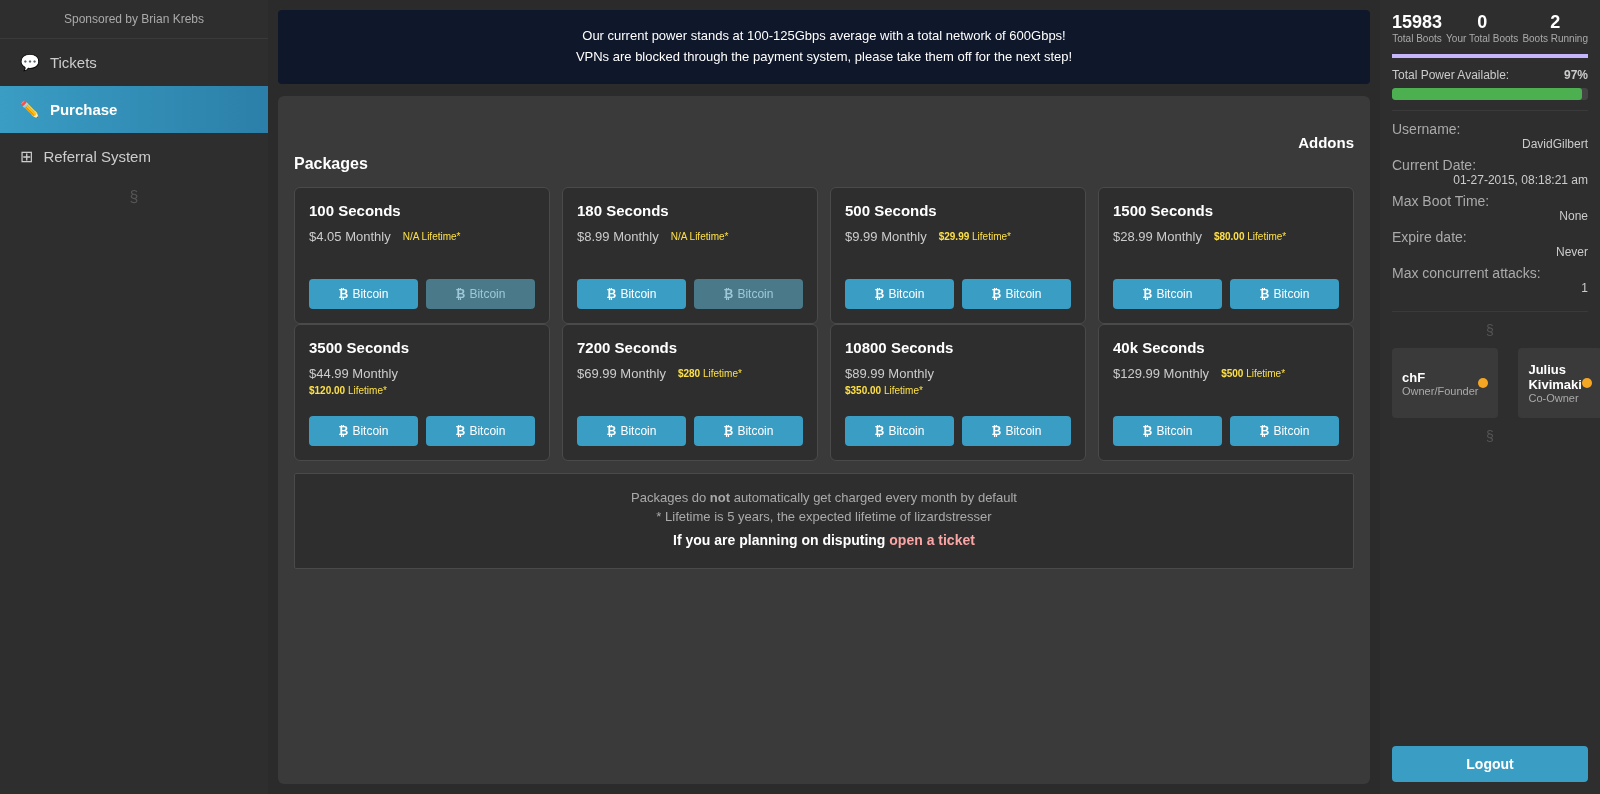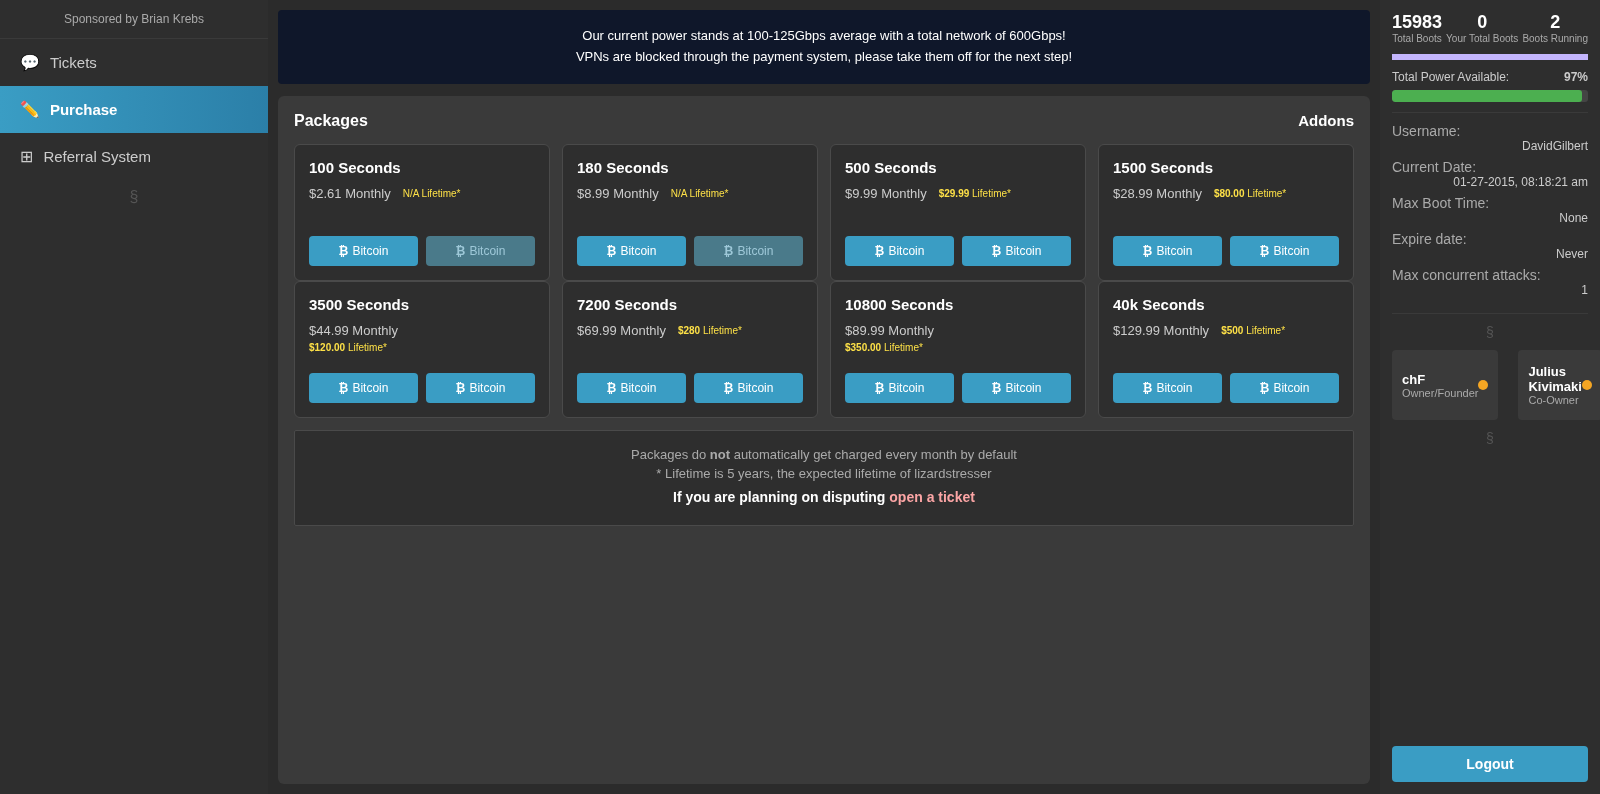--- a/index.html
+++ b/index.html
@@ -83,20 +83,21 @@
     .packages-header {
       display: flex;
       justify-content: space-between;
       align-items: center;
       margin-bottom: 14px;
     }
     .packages-title {
       color: #fff;
       font-size: 16px;
       font-weight: bold;
+      margin-top: 43px;
     }
     .addons-link {
       color: #fff;
       font-size: 15px;
       font-weight: bold;
       cursor: pointer;
     }
 
     .packages-grid {
       display: grid;
@@ -203,21 +204,21 @@
       flex-direction: column;
       padding: 12px;
       gap: 10px;
       flex-shrink: 0;
     }
 
     .stats-row {
       display: flex;
       justify-content: space-between;
       align-items: flex-start;
-      border-bottom: 6px solid #c4b5fd;
+      border-bottom: 4px solid #c4b5fd;
       padding-bottom: 10px;
     }
     .stat-item {
       text-align: center;
     }
     .stat-number {
       color: #fff;
       font-size: 18px;
       font-weight: bold;
     }
@@ -350,21 +351,21 @@
     <div class="packages-header">
       <div class="packages-title">Packages</div>
       <div class="addons-link">Addons</div>
     </div>
 
     <div class="packages-grid" id="packages-grid-row1">
         <div class="package-card">
           <div class="package-name">100 Seconds</div>
           <div class="package-pricing">
             <div class="price-row">
-              <span class="price-monthly">$2.61 Monthly</span>
+              <span class="price-monthly">$4.05 Monthly</span>
               <span class="price-lifetime">N/A Lifetime*</span>
             </div>
           </div>
           <div class="package-buttons">
             <button class="btn-bitcoin"><span class="bitcoin-symbol">₿</span> Bitcoin</button>
             <button class="btn-bitcoin btn-bitcoin-dim"><span class="bitcoin-symbol">₿</span> Bitcoin</button>
           </div>
         </div>
         <div class="package-card">
           <div class="package-name">180 Seconds</div>

